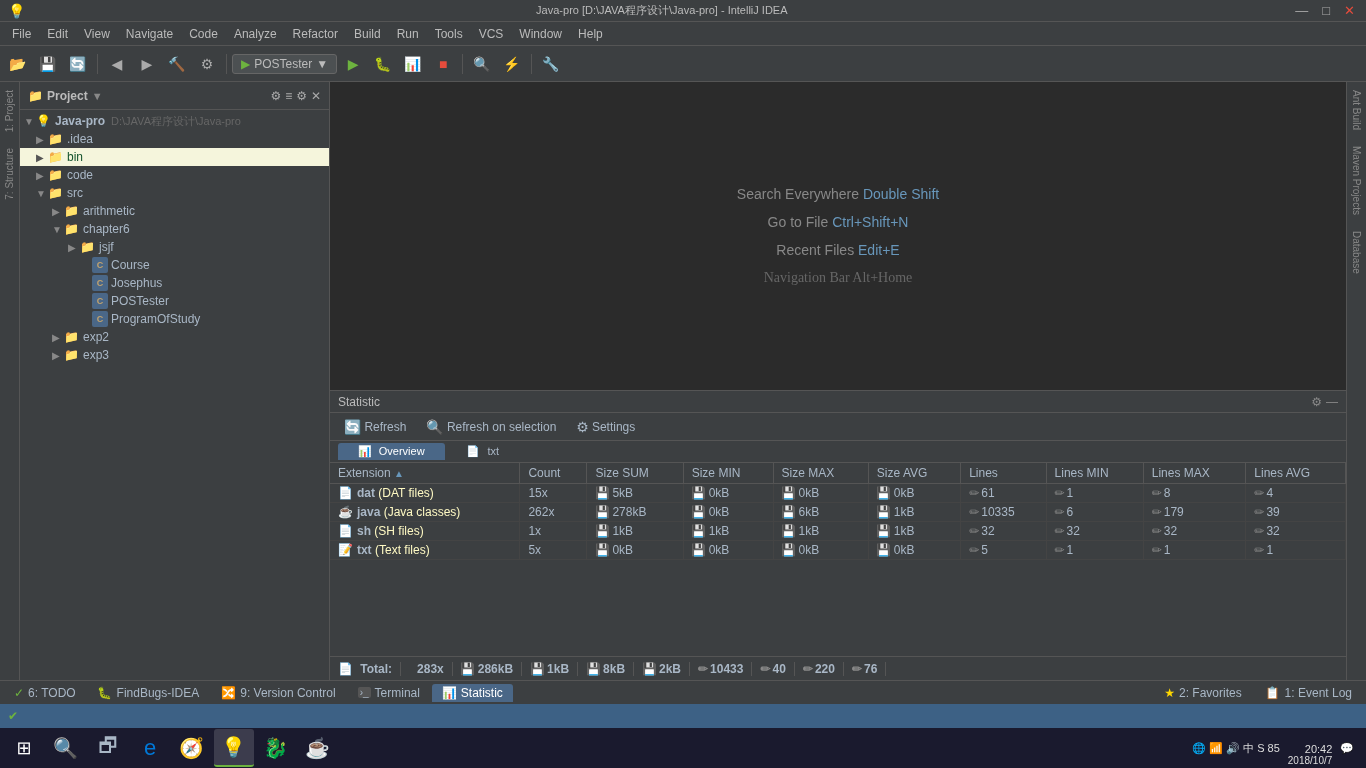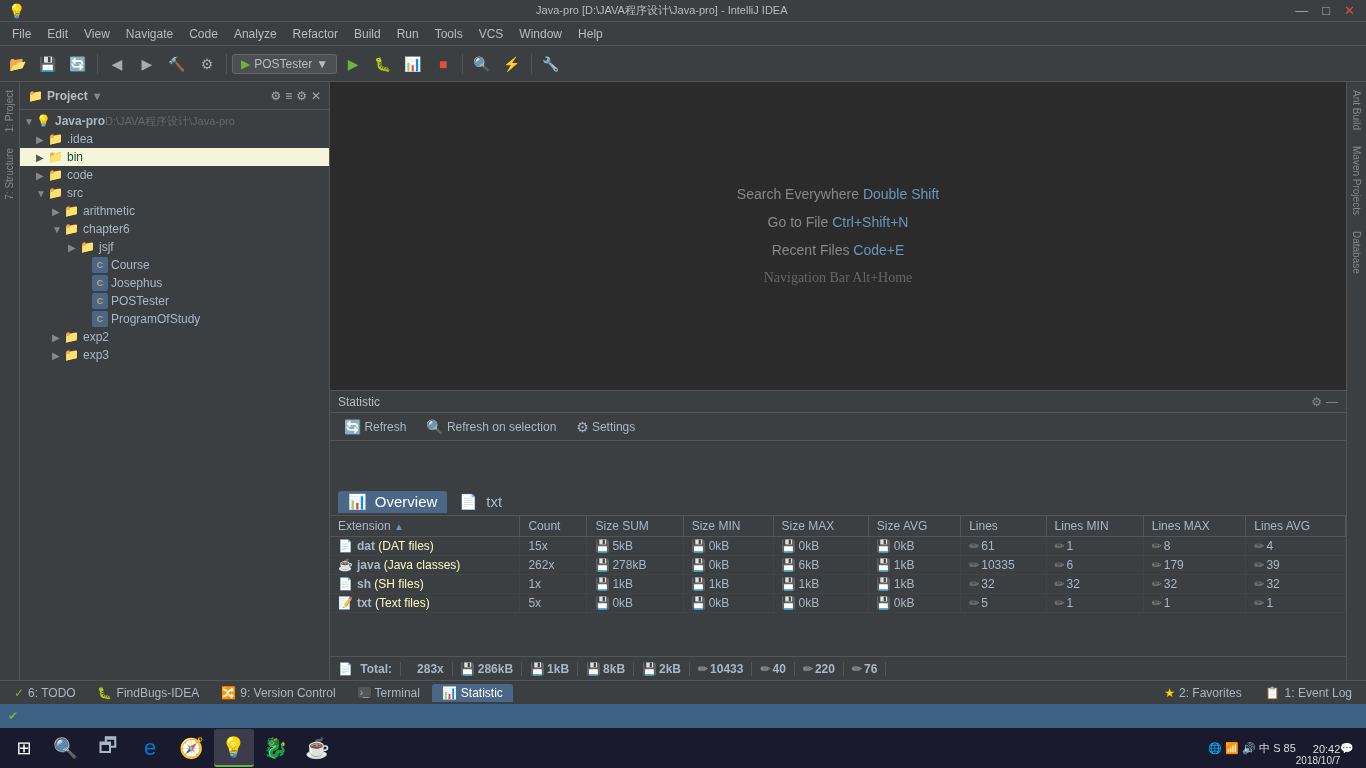--- a/index.html
+++ b/index.html
@@ -165,26 +165,25 @@
     }
     .stat-btn-icon { font-size: 14px; }
 
     .stat-tabs {
       display: flex;
       padding: 2px 8px;
       gap: 2px;
       border-bottom: 1px solid #555;
     }
     .stat-tab {
-      padding: 2px 10px;
+      padding: 2px 20px;
       cursor: pointer;
       border-radius: 3px 3px 0 0;
-      font-size: 15px;
+      font-size: 11px;
       color: #a9b7c6;
-      margin-top: 48px;
     }
     .stat-tab.active {
       background: #4a6787;
       color: #fff;
     }
 
     .stat-table-container {
       flex: 1;
       overflow: auto;
     }
@@ -297,20 +296,21 @@
       display: flex;
       align-items: center;
       justify-content: center;
       cursor: pointer;
       border-radius: 3px;
       font-size: 20px;
     }
     .taskbar-right {
       display: flex;
       align-items: center;
+      gap: 8px;
       padding: 0 8px;
       font-size: 11px;
       color: #ddd;
     }
 
     .full-layout {
       display: flex;
       flex-direction: column;
       height: 768px;
     }
@@ -404,21 +404,21 @@
           <span class="panel-header-btn">⚙</span>
           <span class="panel-header-btn">✕</span>
         </div>
       </div>
       <div class="file-tree">
 
         <div class="tree-item" style="padding-left:4px;">
           <span class="tree-arrow">▼</span>
           <span class="tree-icon" style="color:#cc7832;">💡</span>
           <span style="color:#a9b7c6; font-weight:bold;">Java-pro</span>
-          <span style="color:#666; font-size:11px;">D:\JAVA程序设计\Java-pro</span>
+          <span style="color:#666; margin-left:6px; font-size:11px;">D:\JAVA程序设计\Java-pro</span>
         </div>
 
         <div class="tree-item" style="padding-left:16px;">
           <span class="tree-arrow">▶</span>
           <span class="tree-icon" style="color:#888;">📁</span>
           <span>.idea</span>
         </div>
 
         <div class="tree-item" style="padding-left:16px; background:#f5f5dc; color:#333;">
           <span class="tree-arrow" style="color:#555;">▶</span>
@@ -497,21 +497,21 @@
     <div class="content-area">
 
       <div class="editor-area" style="flex:1;">
         <div class="editor-hint">
           <span>Search Everywhere </span><span class="shortcut">Double Shift</span>
         </div>
         <div class="editor-hint">
           <span>Go to File </span><span class="shortcut">Ctrl+Shift+N</span>
         </div>
         <div class="editor-hint">
-          <span>Recent Files </span><span class="shortcut">Code+E</span>
+          <span>Recent Files </span><span class="shortcut">Edit+E</span>
         </div>
         <div class="editor-hint" style="color:#666;font-family:Liberation Serif, serif;">
           <span>Navigation Bar </span><span style="color:#666;">Alt+Home</span>
         </div>
       </div>
 
       <div class="statistic-panel">
         <div class="statistic-header">
           <span>Statistic</span>
           <div style="margin-left:auto; display:flex; gap:4px;">

